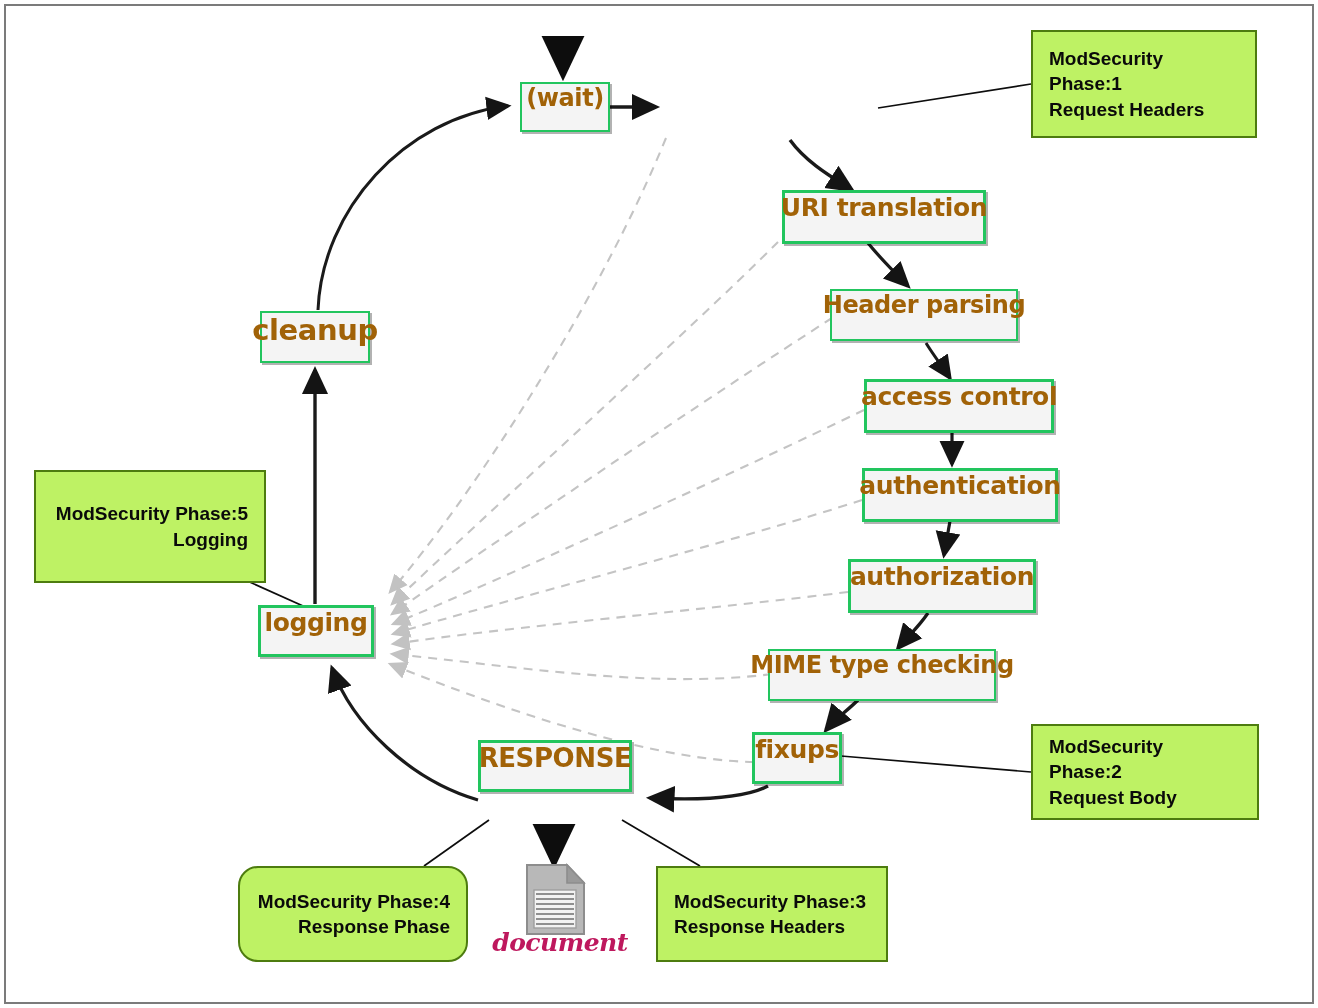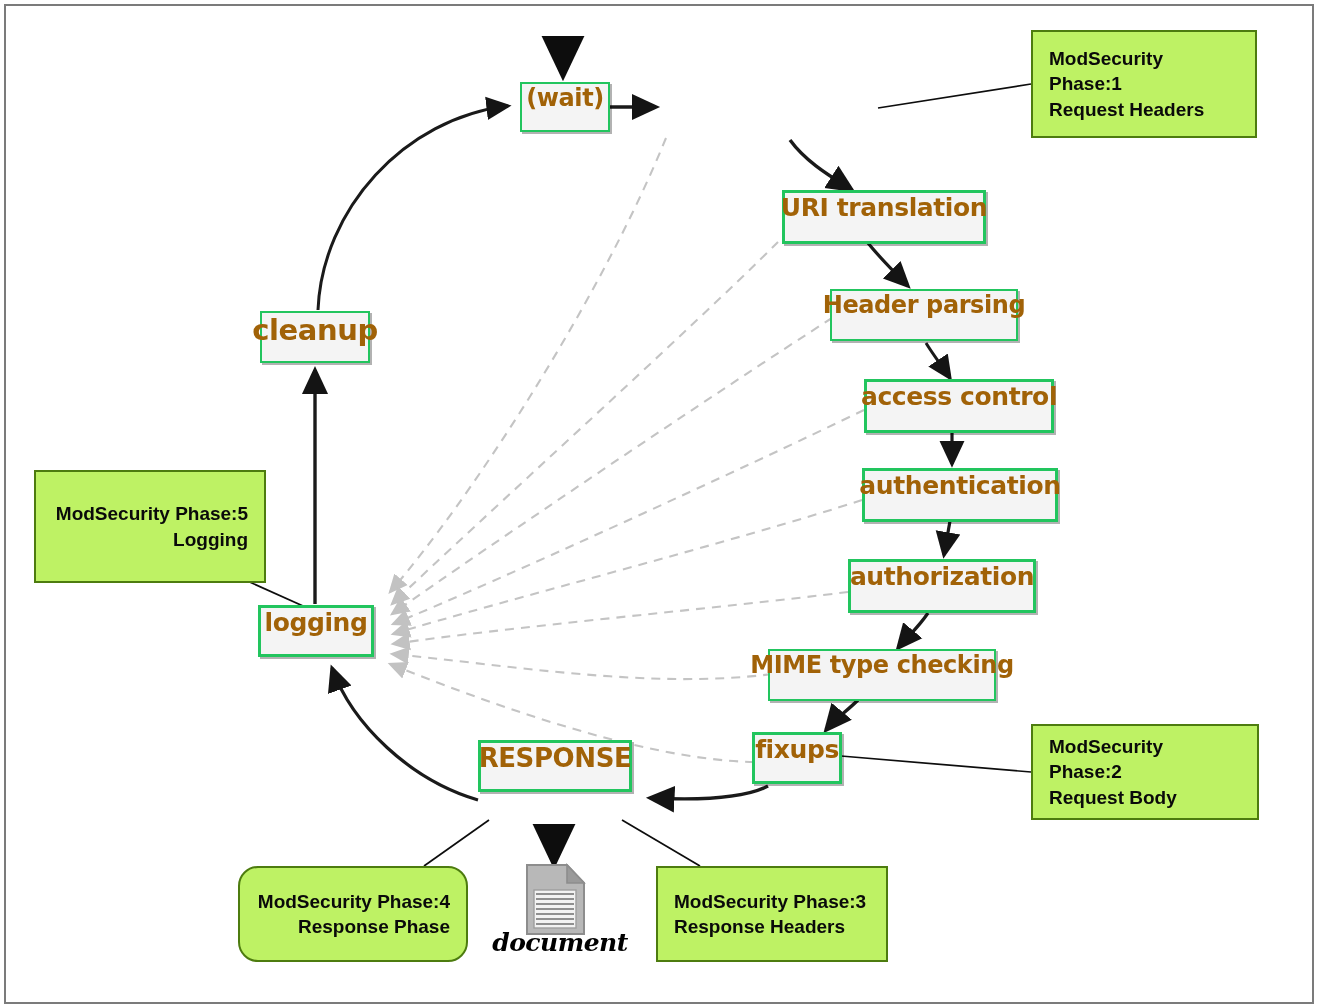--- a/index.html
+++ b/index.html
@@ -85,21 +85,21 @@
   #document-caption {
     position: absolute;
     left: 470px;
     top: 928px;
     width: 180px;
     text-align: center;
     font-family: "DejaVu Serif", serif;
     font-weight: bold;
     font-style: italic;
     font-size: 25px;
-    color: #000000;
+    color: #be185d;
     letter-spacing: -0.5px;
   }
 </style>
 </head>
 <body>
 
 <div id="canvas">
 
   <div id="outer-frame"></div>
 

